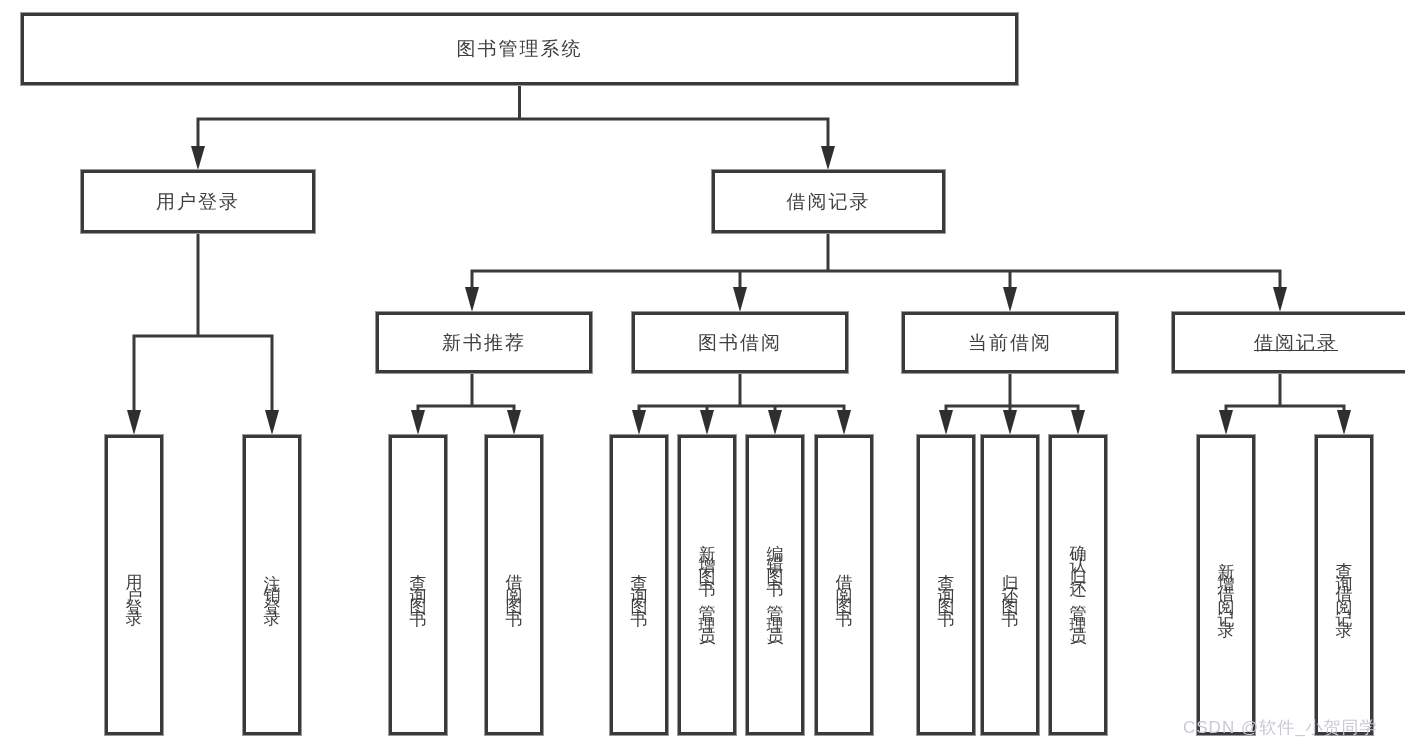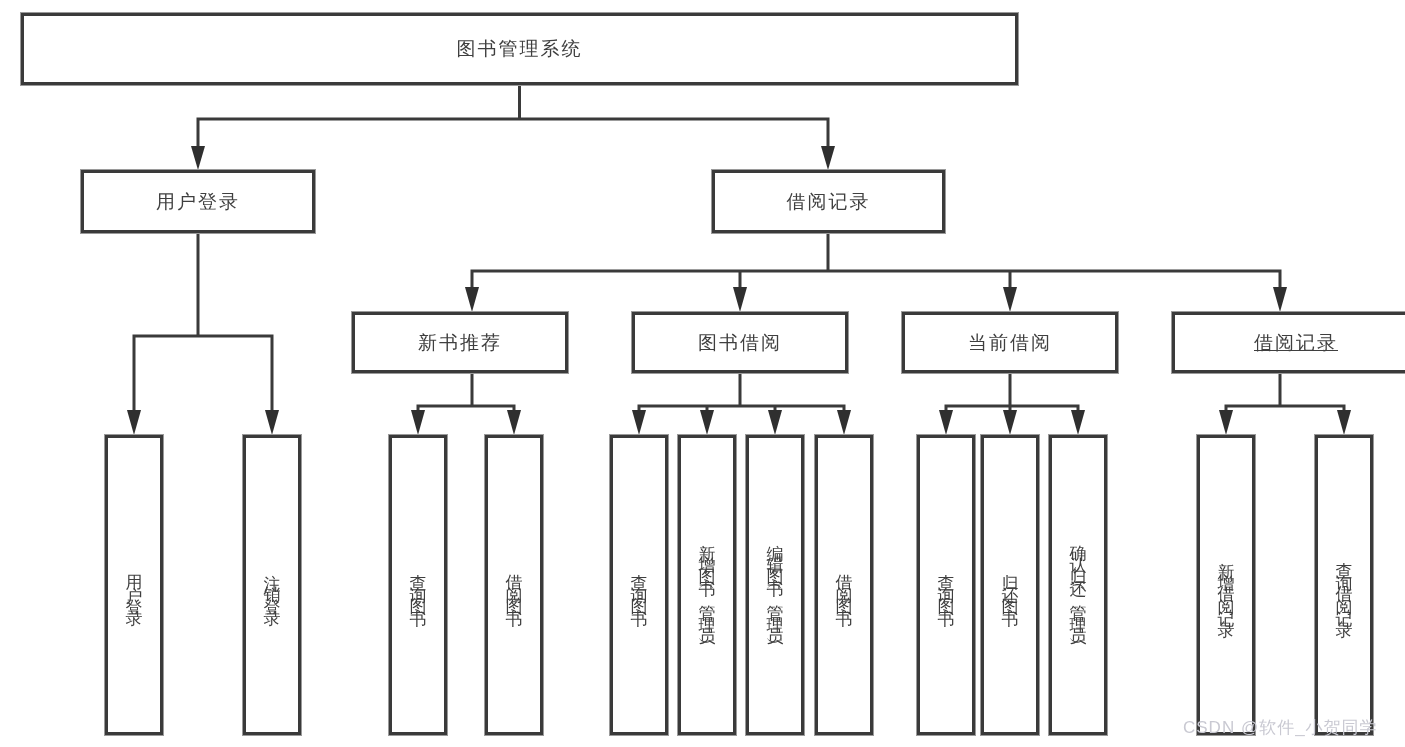--- a/index.html
+++ b/index.html
@@ -82,21 +82,21 @@
     <span>图书管理系统</span>
   </div>
 
   <div class="hbox" style="left:81px;top:170px;width:234px;height:63px;">
     <span>用户登录</span>
   </div>
   <div class="hbox" style="left:712px;top:170px;width:233px;height:63px;">
     <span>借阅记录</span>
   </div>
 
-  <div class="hbox" style="left:352px;top:312px;width:216px;height:61px;">
+  <div class="hbox" style="left:376px;top:312px;width:216px;height:61px;">
     <span>新书推荐</span>
   </div>
   <div class="hbox" style="left:902px;top:312px;width:216px;height:61px;">
     <span>当前借阅</span>
   </div>
   <div class="hbox" style="left:632px;top:312px;width:216px;height:61px;">
     <span>图书借阅</span>
   </div>
   <div class="hbox" style="left:1172px;top:312px;width:248px;height:61px;text-decoration:underline;">
     <span>借阅记录</span>

